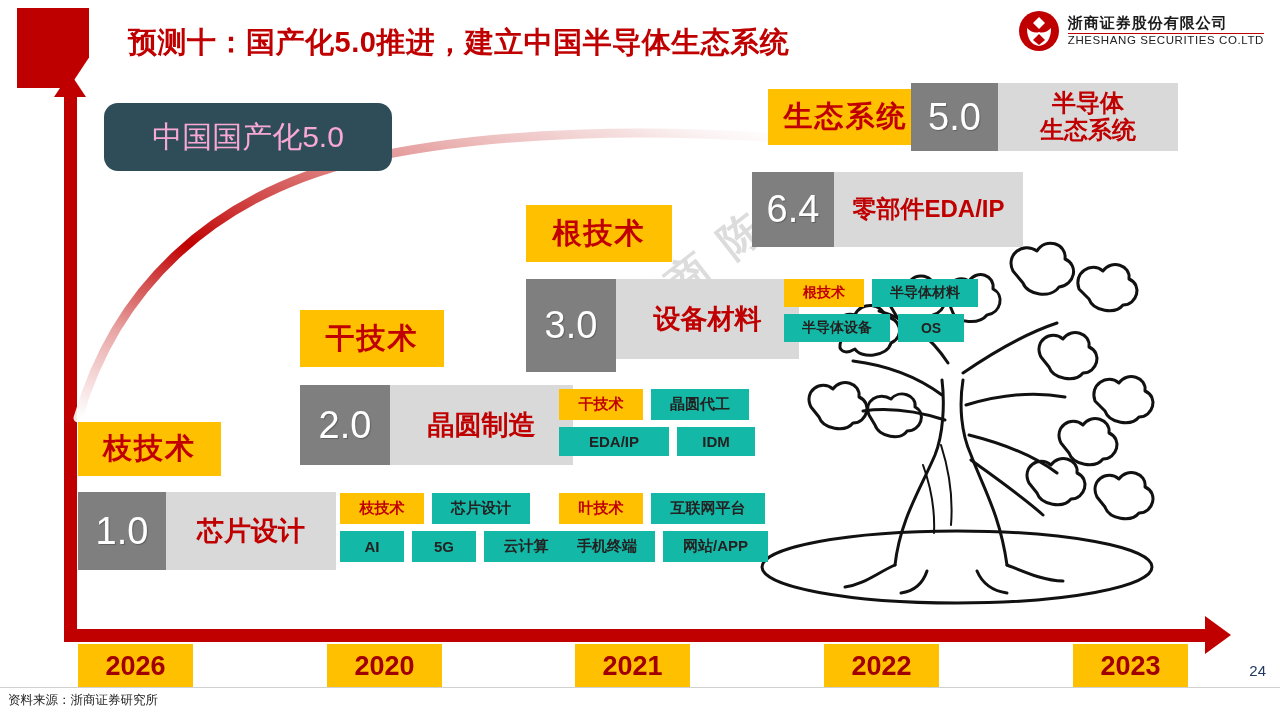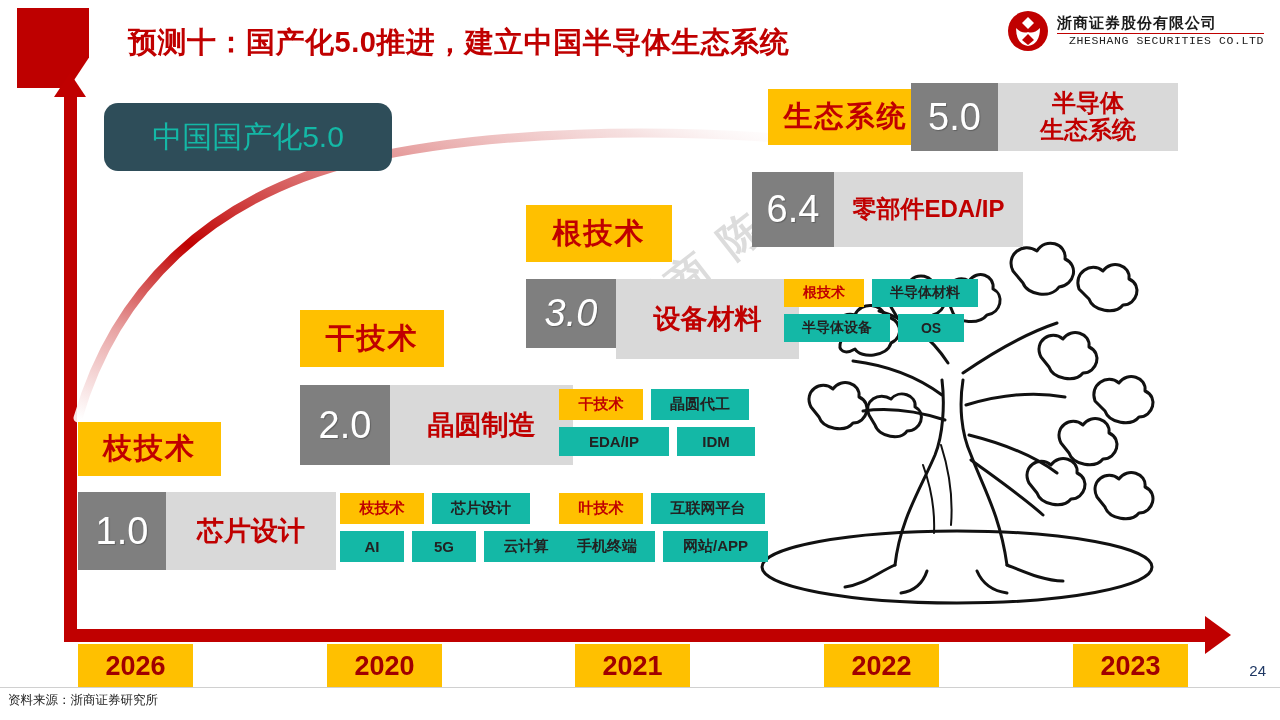--- a/index.html
+++ b/index.html
@@ -61,22 +61,21 @@
   .logo-rule {
     height: 1.5px;
     background: #C00000;
     margin: 2px 0 1px 0;
   }
   .logo-en {
     font-size: 11.5px;
     color: #222;
     letter-spacing: 0.6px;
     white-space: nowrap;
-    font-family: Liberation Mono, monospace;
-    margin-left: 12px;
+    font-family: Liberation Sans, sans-serif;
   }
 
   
   .y-axis {
     position: absolute;
     left: 64px; top: 92px;
     width: 13px; height: 550px;
     background: #C00000;
   }
   .y-arrow {
@@ -131,21 +130,21 @@
   }
 
   
   .hero-box {
     position: absolute;
     left: 104px; top: 103px;
     width: 288px; height: 68px;
     background: #2E4D59;
     border-radius: 14px;
     display: flex; align-items: center; justify-content: center;
-    color: #14b8a6;
+    color: #f9a8d4;
     font-size: 30px;
   }
 
   
   .stage { position: absolute; display: flex; align-items: stretch; }
   .stage .num {
     background: #7F7F7F;
     color: #ffffff;
     display: flex; align-items: center; justify-content: center;
     font-size: 38px;
@@ -331,21 +330,21 @@
   </div>
   <div class="stage" style="left:300px; top:385px;">
     <div class="num" style="width:90px; height:80px;">2.0</div>
     <div class="name" style="width:155px; height:80px;">晶圆制造</div>
   </div>
 
   <div class="cat-badge" style="left:526px; top:205px; width:146px; height:57px;">
     <span>根技术</span>
   </div>
   <div class="stage" style="left:526px; top:279px;">
-    <div class="num" style="width:90px; height:69px;font-style:italic;">3.0</div>
+    <div class="num" style="width:90px; height:93px;">3.0</div>
     <div class="name" style="width:155px; height:80px;">设备材料</div>
   </div>
 
   <div class="stage" style="left:752px; top:172px;">
     <div class="num" style="width:82px; height:75px;">6.4</div>
     <div class="name two-line" style="width:161px; height:75px; flex-direction:row;">
       <span>零部件</span>
       <span>EDA/IP</span>
     </div>
   </div>

